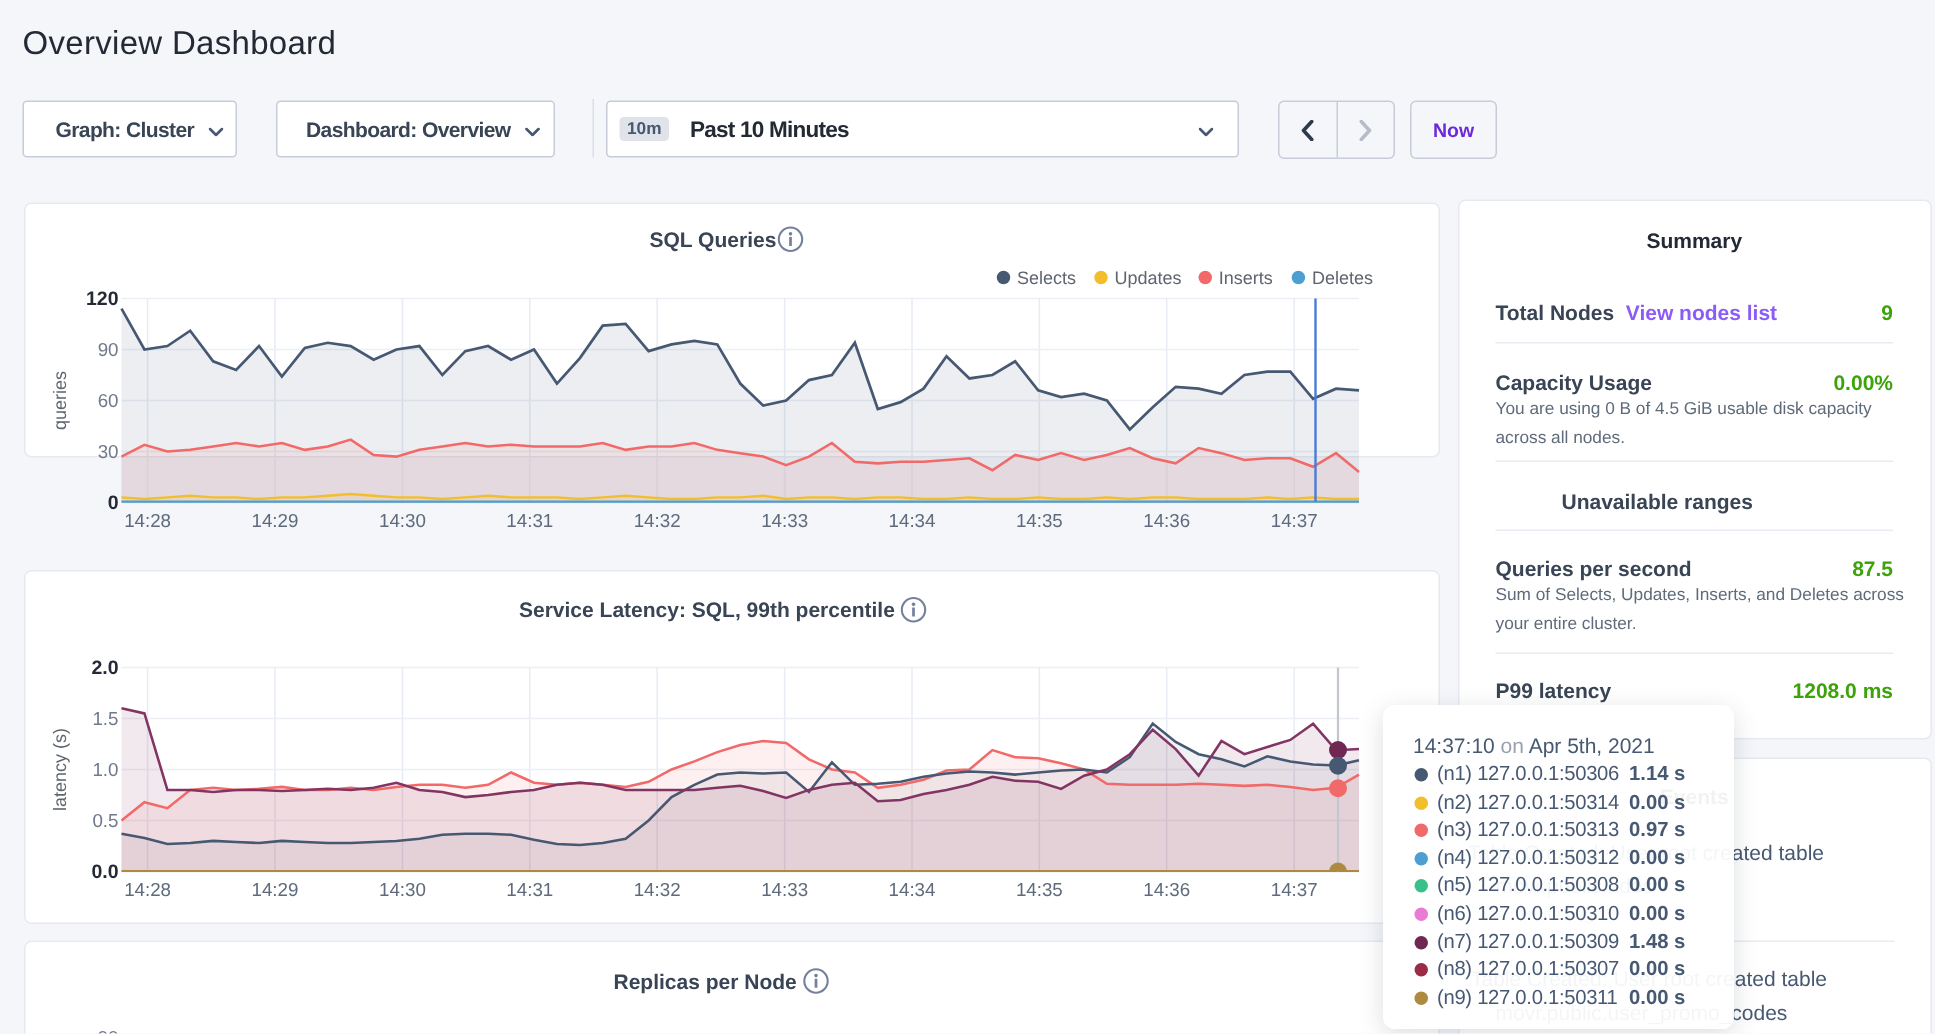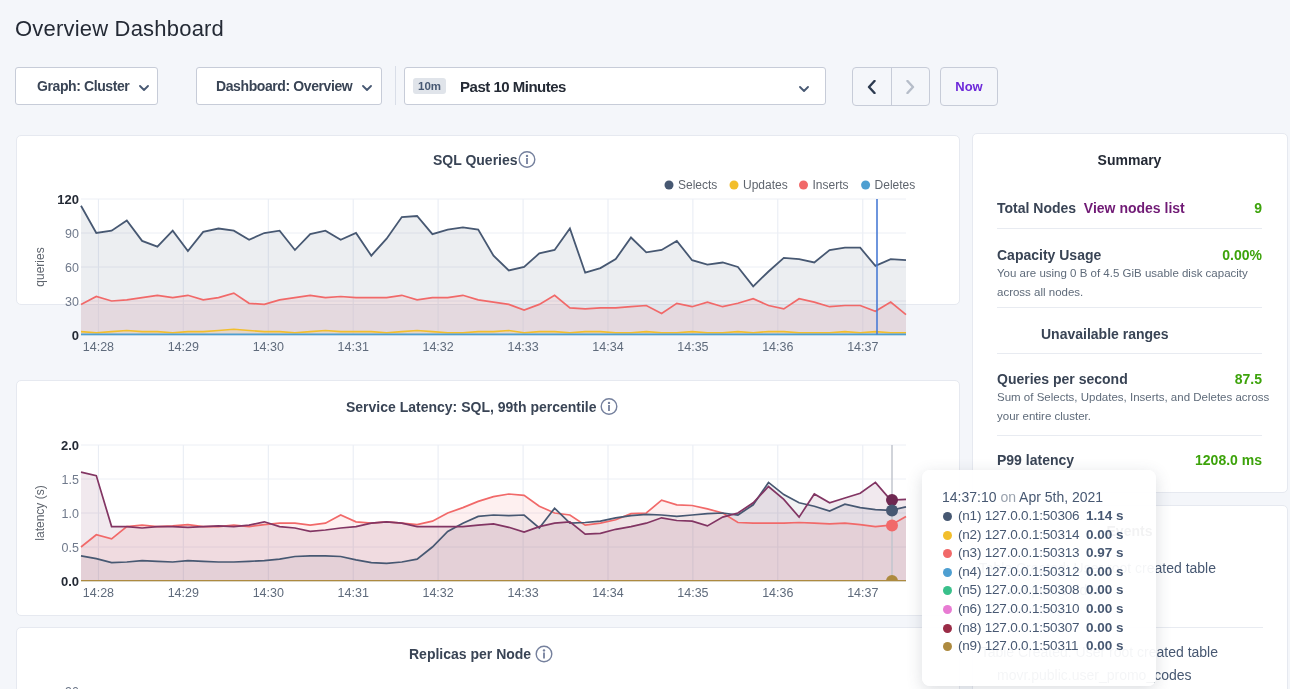--- a/index.html
+++ b/index.html
@@ -13,38 +13,38 @@
 .navbox { position:absolute; left:852px; top:67px; width:78px; height:39px; border:1px solid #c7ccd8; border-radius:4px; display:flex; }
 .navbox > div { flex:1; display:flex; align-items:center; justify-content:center; }
 .navbox > div:first-child { border-right:1px solid #c7ccd8; }
 .nowbtn { position:absolute; left:940px; top:67px; width:58px; height:39px; border:1px solid #c7ccd8; border-radius:4px;
           display:flex; align-items:center; justify-content:center; font-size:13px; font-weight:bold; color:#6d28d9; }
 .sumhead { font-size:14px; font-weight:bold; color:#242a35; position:absolute; width:315px; text-align:center; }
 .srow { position:absolute; left:997px; width:265px; font-size:14px; font-weight:bold; color:#394455; }
 .srow .val { position:absolute; right:0; color:#3da30b; }
 .sdesc { position:absolute; left:997px; width:278px; font-size:11.5px; color:#5f6b7a; line-height:19px; font-weight:normal; }
 .sdiv { position:absolute; left:997px; width:265px; height:1px; background:#e8ebf1; }
-.link { color:#701a75;text-align:center; }
+.link { color:#8b5cf6;text-align:center; }
 .ev { position:absolute; font-size:14px; color:#475872; }
 .tooltip { position:absolute; left:922px; top:470px; width:234px; height:216px; background:rgba(255,255,255,0.94);
            border-radius:8px; box-shadow:0 4px 16px rgba(60,70,90,0.18); padding:19px 0 0 20px; }
 .tt-head { font-size:14px; color:#475872; margin-bottom:2px; }
 .tt-on { color:#9aa2ae; }
 .tt-row { position:relative; height:18.6px; font-size:13.5px; color:#475872; }
 .tt-dot { position:absolute; left:1px; top:5px; width:9px; height:9px; border-radius:50%; }
 .tt-lab { position:absolute; left:16px; top:1px; letter-spacing:-0.2px; }
 .tt-val { position:absolute; left:144px; top:1px; font-weight:bold; }
 </style></head>
 <body>
 <h1>Overview Dashboard</h1>
 
 <div class="ctl" style="left:15px; width:143px; padding-left:21px;">Graph: Cluster<span class="chev"><svg width="10" height="6" viewBox="0 0 10 6">
         <polyline points="1,1 5,5 9,1" fill="none" stroke="#475872" stroke-width="1.8" stroke-linecap="round" stroke-linejoin="round"></polyline>
       </svg></span></div>
-<div class="ctl" style="left:196px; width:186px; padding-left:19px;">Dashboard: Overview<span class="chev"><svg width="10" height="6" viewBox="0 0 10 6">
+<div class="ctl" style="left:184px; width:186px; padding-left:19px;">Dashboard: Overview<span class="chev"><svg width="10" height="6" viewBox="0 0 10 6">
         <polyline points="1,1 5,5 9,1" fill="none" stroke="#475872" stroke-width="1.8" stroke-linecap="round" stroke-linejoin="round"></polyline>
       </svg></span></div>
 <div class="vdiv"></div>
 <div class="ctl" style="left:404px; width:421.5px; padding-left:8px; font-size:15px; letter-spacing:-0.5px; color:#242a35;">
   <span class="badge">10m</span>
     <span style="margin-left:14px;">Past 10 Minutes</span>
   <span style="position:absolute; right:16px;"><svg width="10" height="6" viewBox="0 0 10 6">
         <polyline points="1,1 5,5 9,1" fill="none" stroke="#475872" stroke-width="1.8" stroke-linecap="round" stroke-linejoin="round"></polyline>
       </svg></span>
 </div>
@@ -221,20 +221,25 @@
       <span class="tt-dot" style="background:#3ac08b"></span>
       <span class="tt-lab">(n5) 127.0.0.1:50308</span>
       <span class="tt-val">0.00 s</span>
     </div>
     <div class="tt-row">
       <span class="tt-dot" style="background:#e87bd3"></span>
       <span class="tt-lab">(n6) 127.0.0.1:50310</span>
       <span class="tt-val">0.00 s</span>
     </div>
     <div class="tt-row">
+      <span class="tt-dot" style="background:#6e2851"></span>
+      <span class="tt-lab">(n7) 127.0.0.1:50309</span>
+      <span class="tt-val">1.48 s</span>
+    </div>
+    <div class="tt-row">
       <span class="tt-dot" style="background:#9a2c47"></span>
       <span class="tt-lab">(n8) 127.0.0.1:50307</span>
       <span class="tt-val">0.00 s</span>
     </div>
     <div class="tt-row">
       <span class="tt-dot" style="background:#ad8a3f"></span>
       <span class="tt-lab">(n9) 127.0.0.1:50311</span>
       <span class="tt-val">0.00 s</span>
     </div>
   </div>

